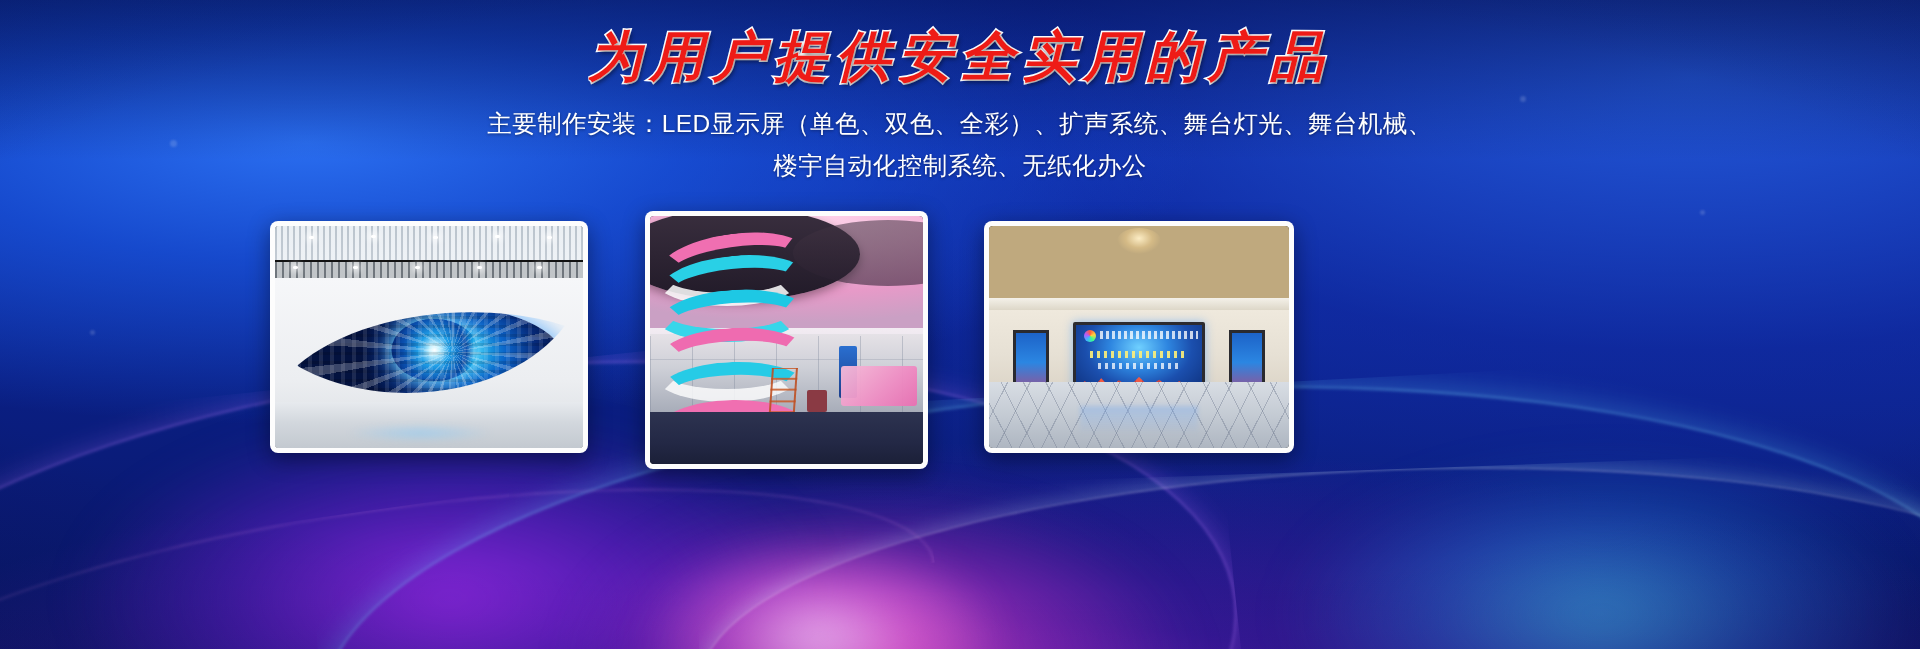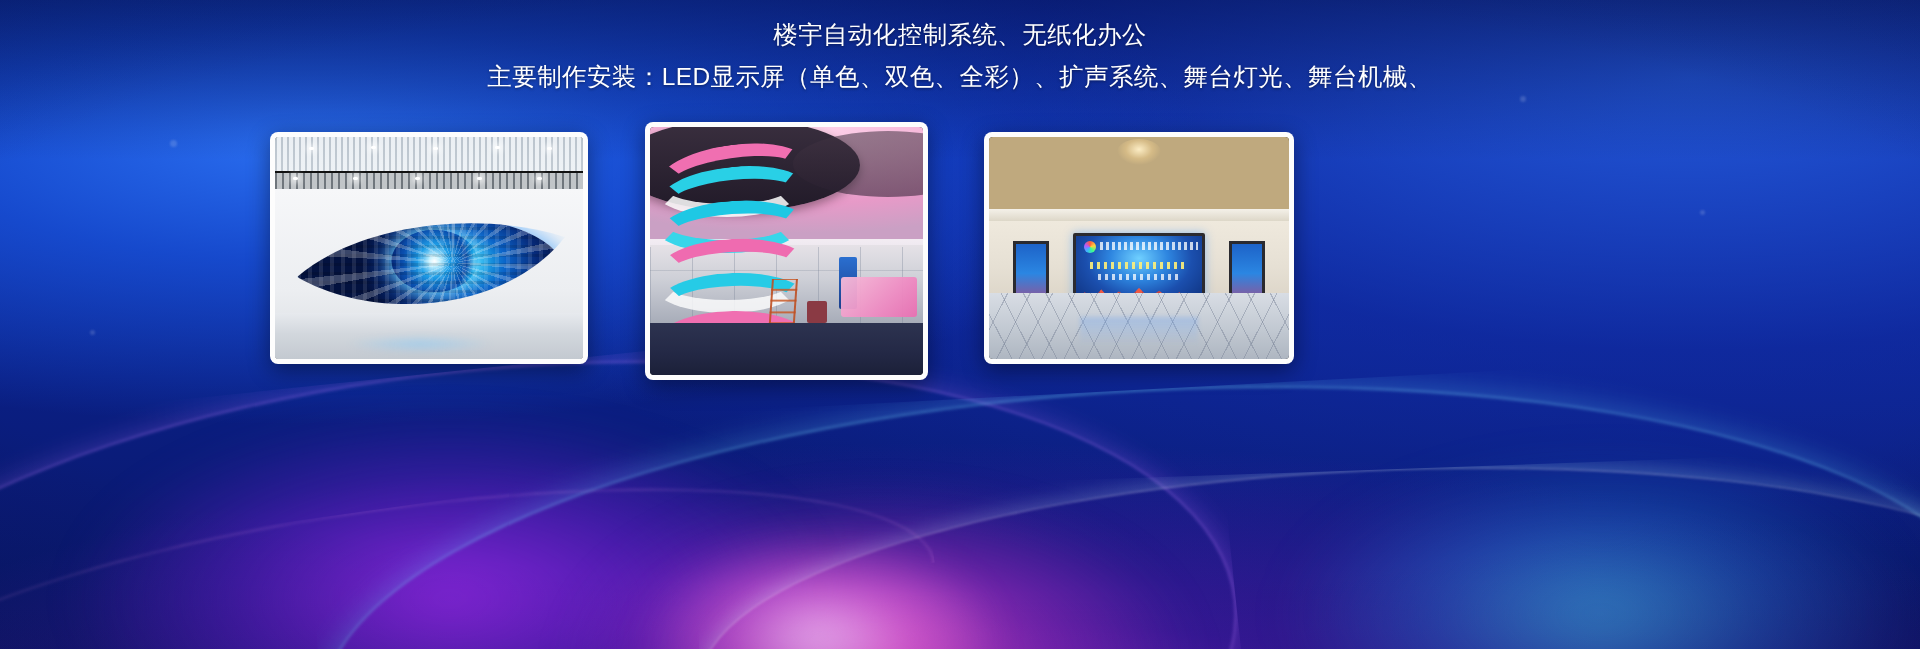--- a/index.html
+++ b/index.html
@@ -405,24 +405,25 @@
   <div class="streak streak-c"></div>
   <div class="streak streak-d"></div>
   <div class="bokeh" style="left:170px;top:140px;width:7px;height:7px;"></div>
   <div class="bokeh" style="left:1520px;top:96px;width:6px;height:6px;"></div>
   <div class="bokeh" style="left:1700px;top:210px;width:5px;height:5px;"></div>
   <div class="bokeh" style="left:90px;top:330px;width:5px;height:5px;"></div>
   <div class="bg-vignette"></div>
 
   <div class="content">
 
+    <h1 class="headline">为用户提供安全实用的产品</h1>
 
     <div class="subtitle">
+      <div>主要制作安装：LED显示屏（单色、双色、全彩）、扩声系统、舞台灯光、舞台机械、</div>
       <div>楼宇自动化控制系统、无纸化办公</div>
-      <div>主要制作安装：LED显示屏（单色、双色、全彩）、扩声系统、舞台灯光、舞台机械、</div>
     </div>
 
     <div class="gallery">
 
       <div class="card card-1">
         <div class="photo p1">
           <div class="ceiling"></div>
           <div class="ceil-strip"></div>
           <div class="dot" style="left:34px;top:10px;"></div>
           <div class="dot" style="left:96px;top:9px;"></div>

